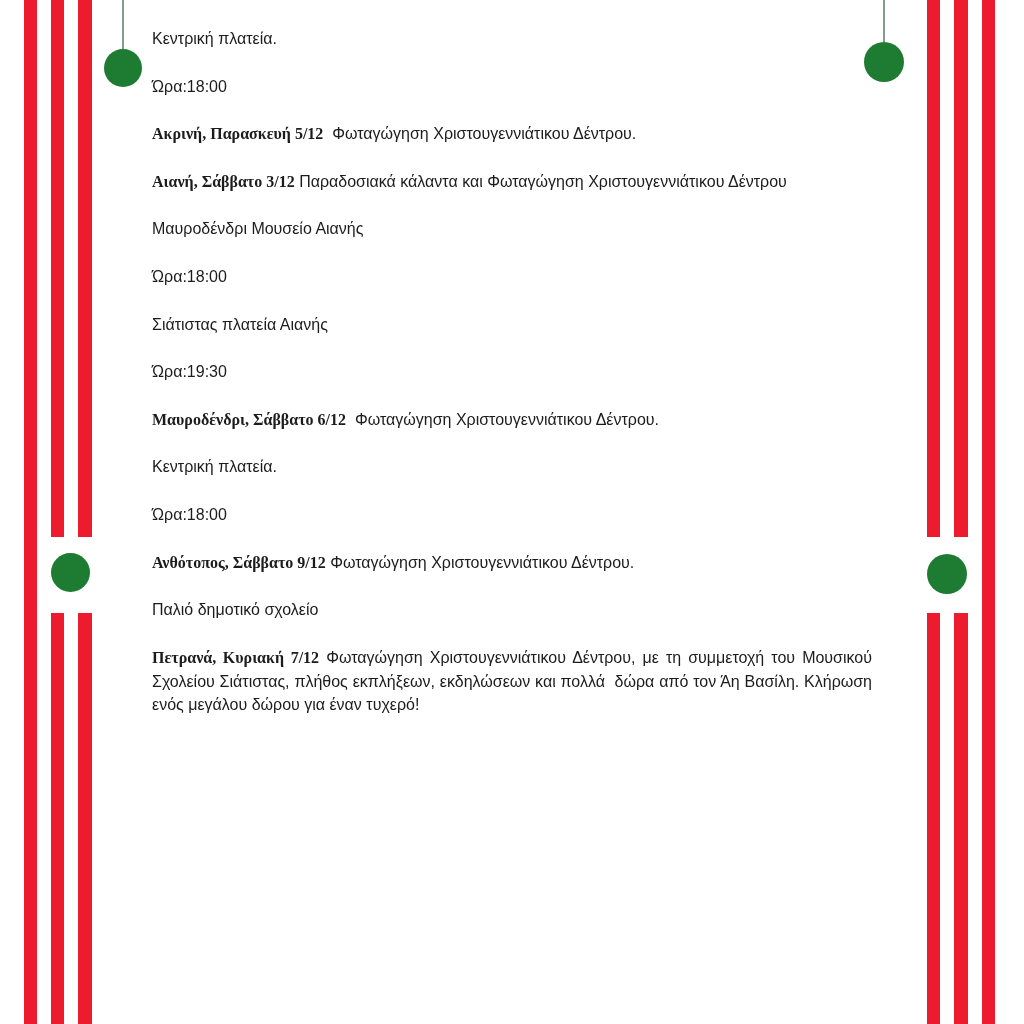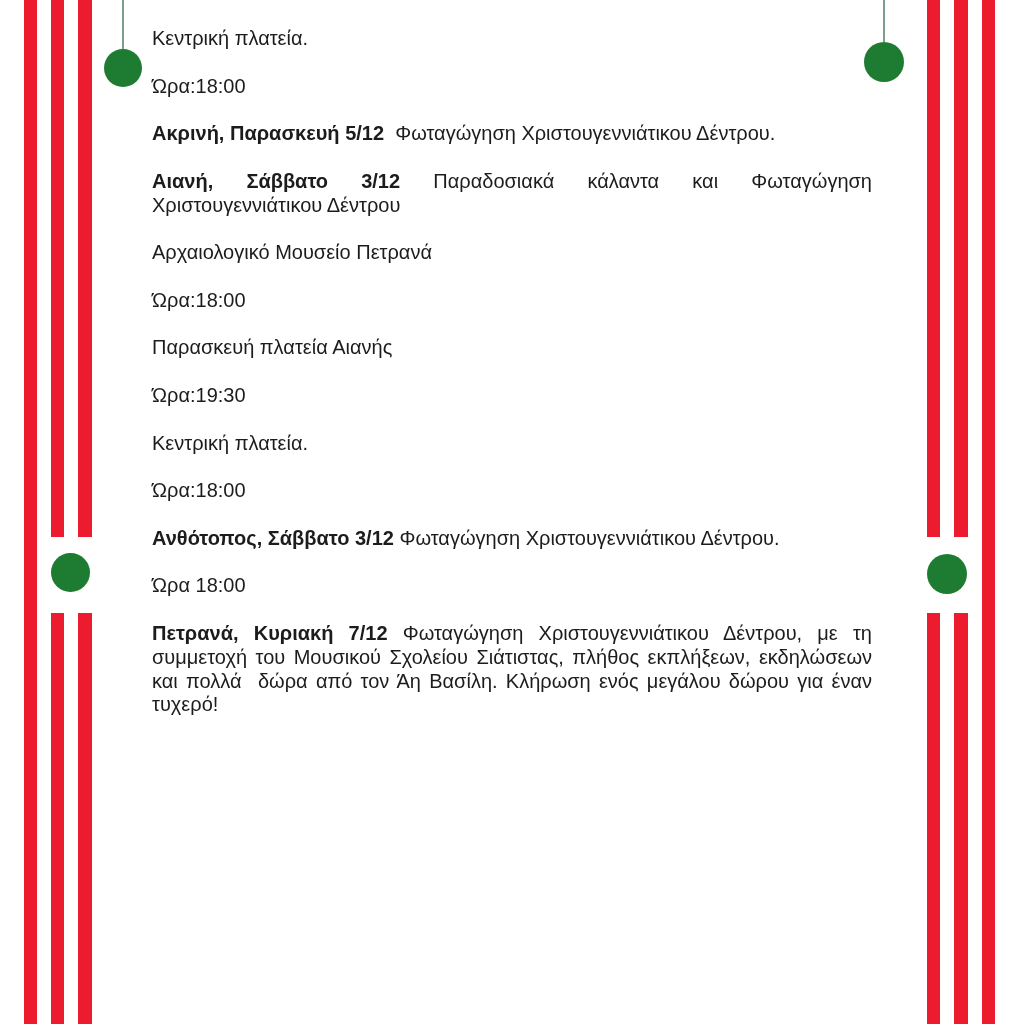--- a/index.html
+++ b/index.html
@@ -31,26 +31,26 @@
     position: absolute;
     border-radius: 50%;
     background: var(--ball-green);
   }
   .content {
     position: absolute;
     left: 152px; top: 27px; width: 720px;
   }
   .content p {
     margin: 0 0 23.8px 0;
-    font-size: 20px;
+    font-size: 16px;
     line-height: 23.8px;
     text-align: left;
   }
   .content p.justify { text-align: justify; }
-  .content b { font-weight: bold; }
+  .content b { font-weight: bold; font-family: Liberation Serif, serif; }
 </style>
 </head>
 <body>
 
 <div>
   <div class="stripe" style="left:24px; top:0; width:13px; height:1024px;"></div>
   <div class="stripe" style="left:51px; top:0; width:13px; height:537px;"></div>
   <div class="stripe" style="left:51px; top:613px; width:13px; height:411px;"></div>
   <div class="stripe" style="left:78px; top:0; width:14px; height:537px;"></div>
   <div class="stripe" style="left:78px; top:613px; width:14px; height:411px;"></div>
@@ -74,22 +74,23 @@
 <div>
   <div class="string" style="left:883px; top:0; height:42px;"></div>
   <div class="ball" style="left:864px; top:42px; width:40px; height:40px;"></div>
 </div>
 
 <main class="content">
   <p><span>Κεντρική πλατεία.</span></p>
   <p><span>Ώρα:18:00</span></p>
   <p><b>Ακρινή, Παρασκευή 5/12</b><span>&nbsp; Φωταγώγηση Χριστουγεννιάτικου Δέντρου.</span></p>
   <p class="justify"><b>Αιανή, Σάββατο 3/12</b><span> Παραδοσιακά κάλαντα και Φωταγώγηση Χριστουγεννιάτικου Δέντρου</span></p>
-  <p><span>Αρχαιολογικό Μουσείο Πετρανά</span></p>
+  <p><span>Μαυροδένδρι Μουσείο Αιανής</span></p>
   <p><span>Ώρα:18:00</span></p>
-  <p><span>Παρασκευή πλατεία Αιανής</span></p>
+  <p><span>Σιάτιστας πλατεία Αιανής</span></p>
   <p><span>Ώρα:19:30</span></p>
+  <p><b>Μαυροδένδρι, Σάββατο 6/12</b><span>&nbsp; Φωταγώγηση Χριστουγεννιάτικου Δέντρου.</span></p>
   <p><span>Κεντρική πλατεία.</span></p>
   <p><span>Ώρα:18:00</span></p>
-  <p><b>Ανθότοπος, Σάββατο 3/12</b><span> Φωταγώγηση Χριστουγεννιάτικου Δέντρου.</span></p>
-  <p><span>Ώρα 18:00</span></p>
+  <p><b>Ανθότοπος, Σάββατο 9/12</b><span> Φωταγώγηση Χριστουγεννιάτικου Δέντρου.</span></p>
+  <p><span>Παλιό δημοτικό σχολείο</span></p>
   <p class="justify"><b>Πετρανά, Κυριακή 7/12</b><span> Φωταγώγηση Χριστουγεννιάτικου Δέντρου, με τη συμμετοχή του Μουσικού Σχολείου Σιάτιστας, πλήθος εκπλήξεων, εκδηλώσεων και πολλά &nbsp;δώρα από τον Άη Βασίλη. Κλήρωση ενός μεγάλου δώρου για έναν τυχερό!</span></p>
 </main>
 
 </body></html>

